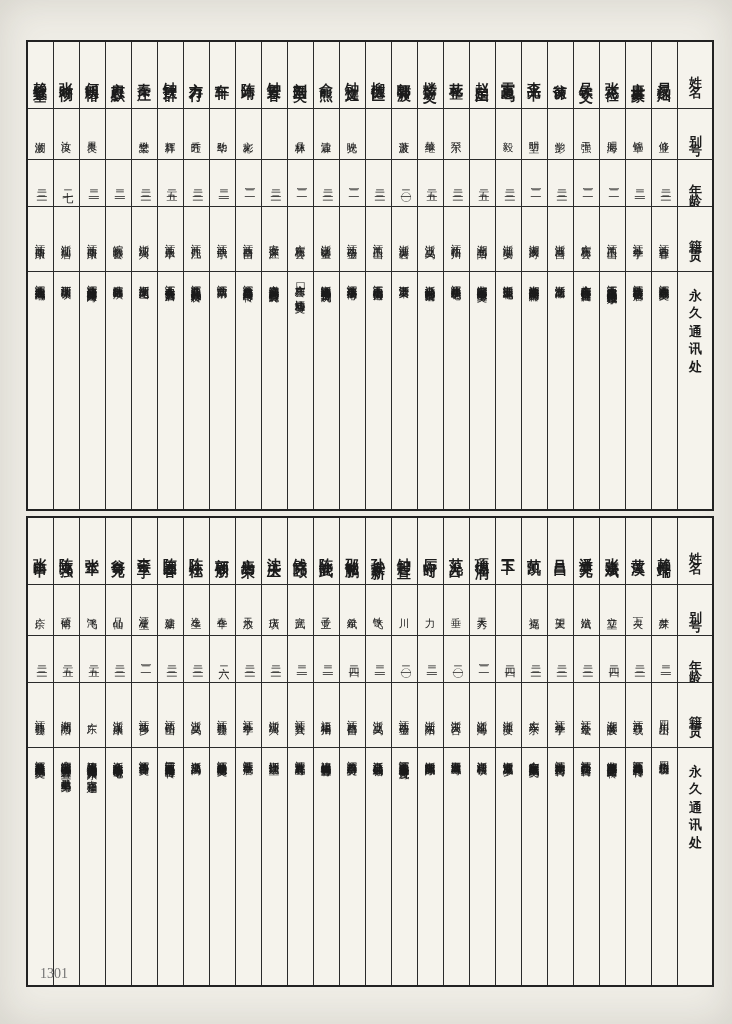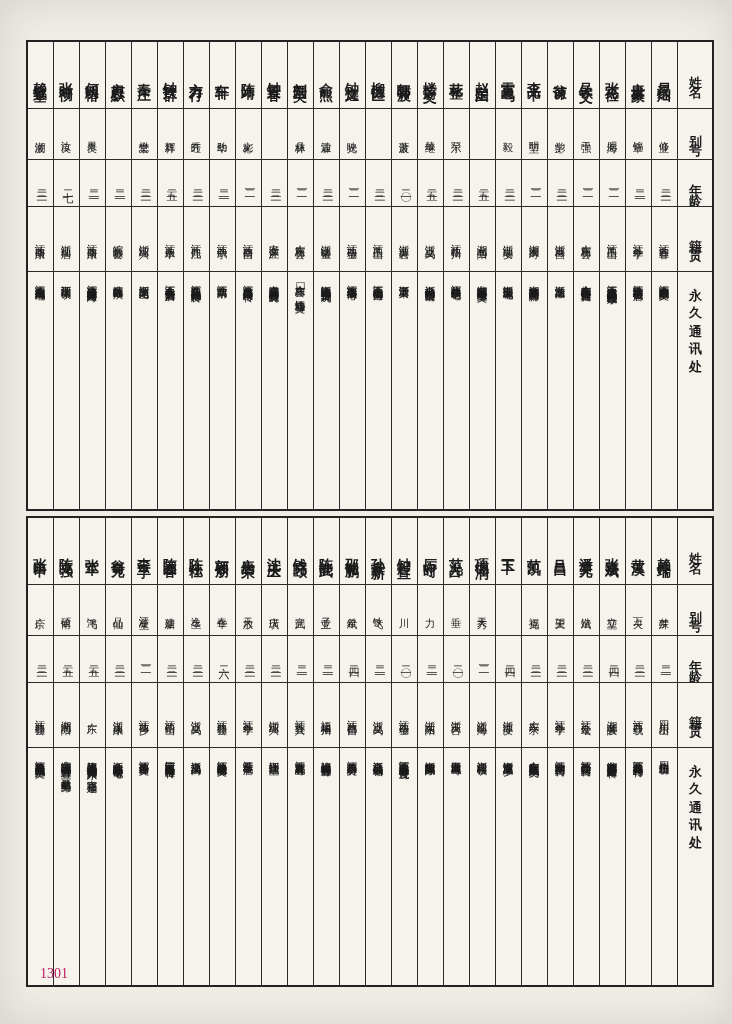--- a/index.html
+++ b/index.html
@@ -23,21 +23,21 @@
   .r-age{height:46px;}
   .r-native{height:64px;}
   .r-addr{height:232px;align-items:flex-start;padding-top:5px;}
   .v{writing-mode:vertical-rl;display:block;}
   .nm{font-weight:bold;font-size:14px;letter-spacing:3px;}
   .sm{font-size:10.5px;letter-spacing:1.5px;}
   .age{font-size:11px;letter-spacing:2px;}
   .addr{font-size:10.5px;line-height:12px;letter-spacing:.5px;max-height:222px;}
   .hdr{font-weight:bold;font-size:13px;letter-spacing:9px;}
   .hdr-addr{font-weight:bold;font-size:13px;letter-spacing:18px;}
-  .page-number{position:absolute;left:40px;top:966px;font-family:"Liberation Serif",serif;font-size:14px;color:#be185d;}
+  .page-number{position:absolute;left:40px;top:966px;font-family:"Liberation Serif",serif;font-size:14px;color:#737373;}
 </style>
 </head>
 <body>
 
 <div class="sheet">
   <div class="table-stack">
 
     <section class="half">
       <div class="col header-col">
         <div class="cell r-name">

